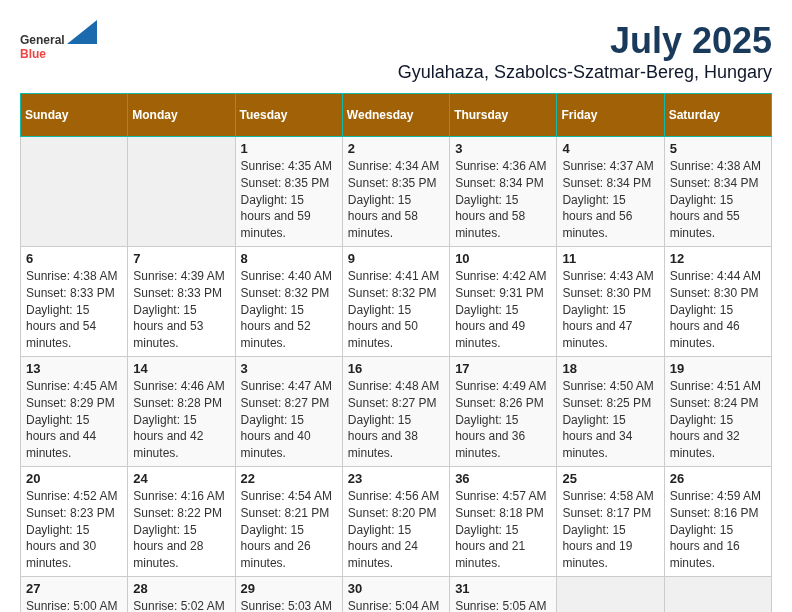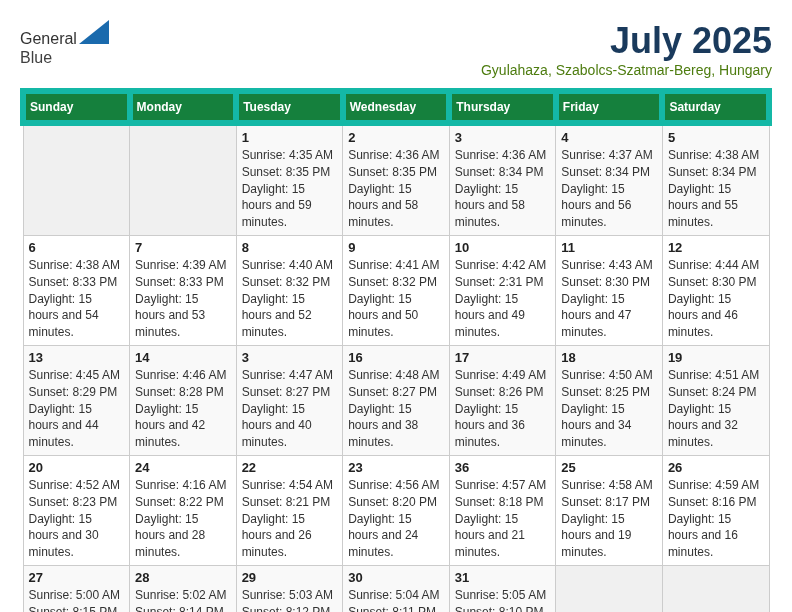--- a/index.html
+++ b/index.html
@@ -14,60 +14,60 @@
       display: flex;
       justify-content: space-between;
       align-items: flex-start;
       margin-bottom: 10px;
     }
     .logo {
       display: flex;
       align-items: center;
     }
     .logo-text {
-      font-size: 16px;
-      font-weight: normal;
+      font-size: 12px;
+      font-weight: bold;
       line-height: 1.2;
     }
     .logo-text .general {
       color: #333;
     }
     .logo-text .blue {
-      color: #404040;
+      color: #ef4444;
     }
     .logo-icon {
       width: 30px;
       height: 24px;
       margin-left: 2px;
     }
     .title-area {
       text-align: right;
       margin-left: 39px;
     }
     .month-title {
       font-size: 36px;
       color: #1a3a5c;
       font-weight: bold;
     }
     .location {
-      font-size: 14px;
-      color: #4d7c0f;
+      font-size: 18px;
+      color: #0f172a;
     }
     .calendar {
       width: 100%;
       border-collapse: collapse;
       font-size: 11px;
     }
     .calendar thead th {
-      background-color: #15803d;
+      background-color: #a16207;
       color: white;
-      padding: 6px 4px;
+      padding: 14px 4px;
       text-align: left;
       font-size: 12px;
-      border: 6px solid #14b8a6;
+      border: 1px solid #14b8a6;
     }
     .calendar tbody td {
       border: 1px solid #ccc;
       padding: 4px 5px;
       vertical-align: top;
       width: calc(100% / 7);
       height: 85px;
       background: #fff;
     }
     .calendar tbody tr:nth-child(odd) td {
@@ -128,21 +128,21 @@
         <td class="empty-cell"></td>
         <td class="empty-cell"></td>
         <td>
           <span class="day-number">1</span>
           <div class="day-info">Sunrise: 4:35 AM
 Sunset: 8:35 PM
 Daylight: 15 hours and 59 minutes.</div>
         </td>
         <td>
           <span class="day-number">2</span>
-          <div class="day-info">Sunrise: 4:36 AM
+          <div class="day-info">Sunrise: 4:34 AM
 Sunset: 8:35 PM
 Daylight: 15 hours and 58 minutes.</div>
         </td>
         <td>
           <span class="day-number">3</span>
           <div class="day-info">Sunrise: 4:36 AM
 Sunset: 8:34 PM
 Daylight: 15 hours and 58 minutes.</div>
         </td>
         <td>
@@ -179,21 +179,21 @@
         </td>
         <td>
           <span class="day-number">9</span>
           <div class="day-info">Sunrise: 4:41 AM
 Sunset: 8:32 PM
 Daylight: 15 hours and 50 minutes.</div>
         </td>
         <td>
           <span class="day-number">10</span>
           <div class="day-info">Sunrise: 4:42 AM
-Sunset: 2:31 PM
+Sunset: 9:31 PM
 Daylight: 15 hours and 49 minutes.</div>
         </td>
         <td>
           <span class="day-number">11</span>
           <div class="day-info">Sunrise: 4:43 AM
 Sunset: 8:30 PM
 Daylight: 15 hours and 47 minutes.</div>
         </td>
         <td>
           <span class="day-number">12</span>

